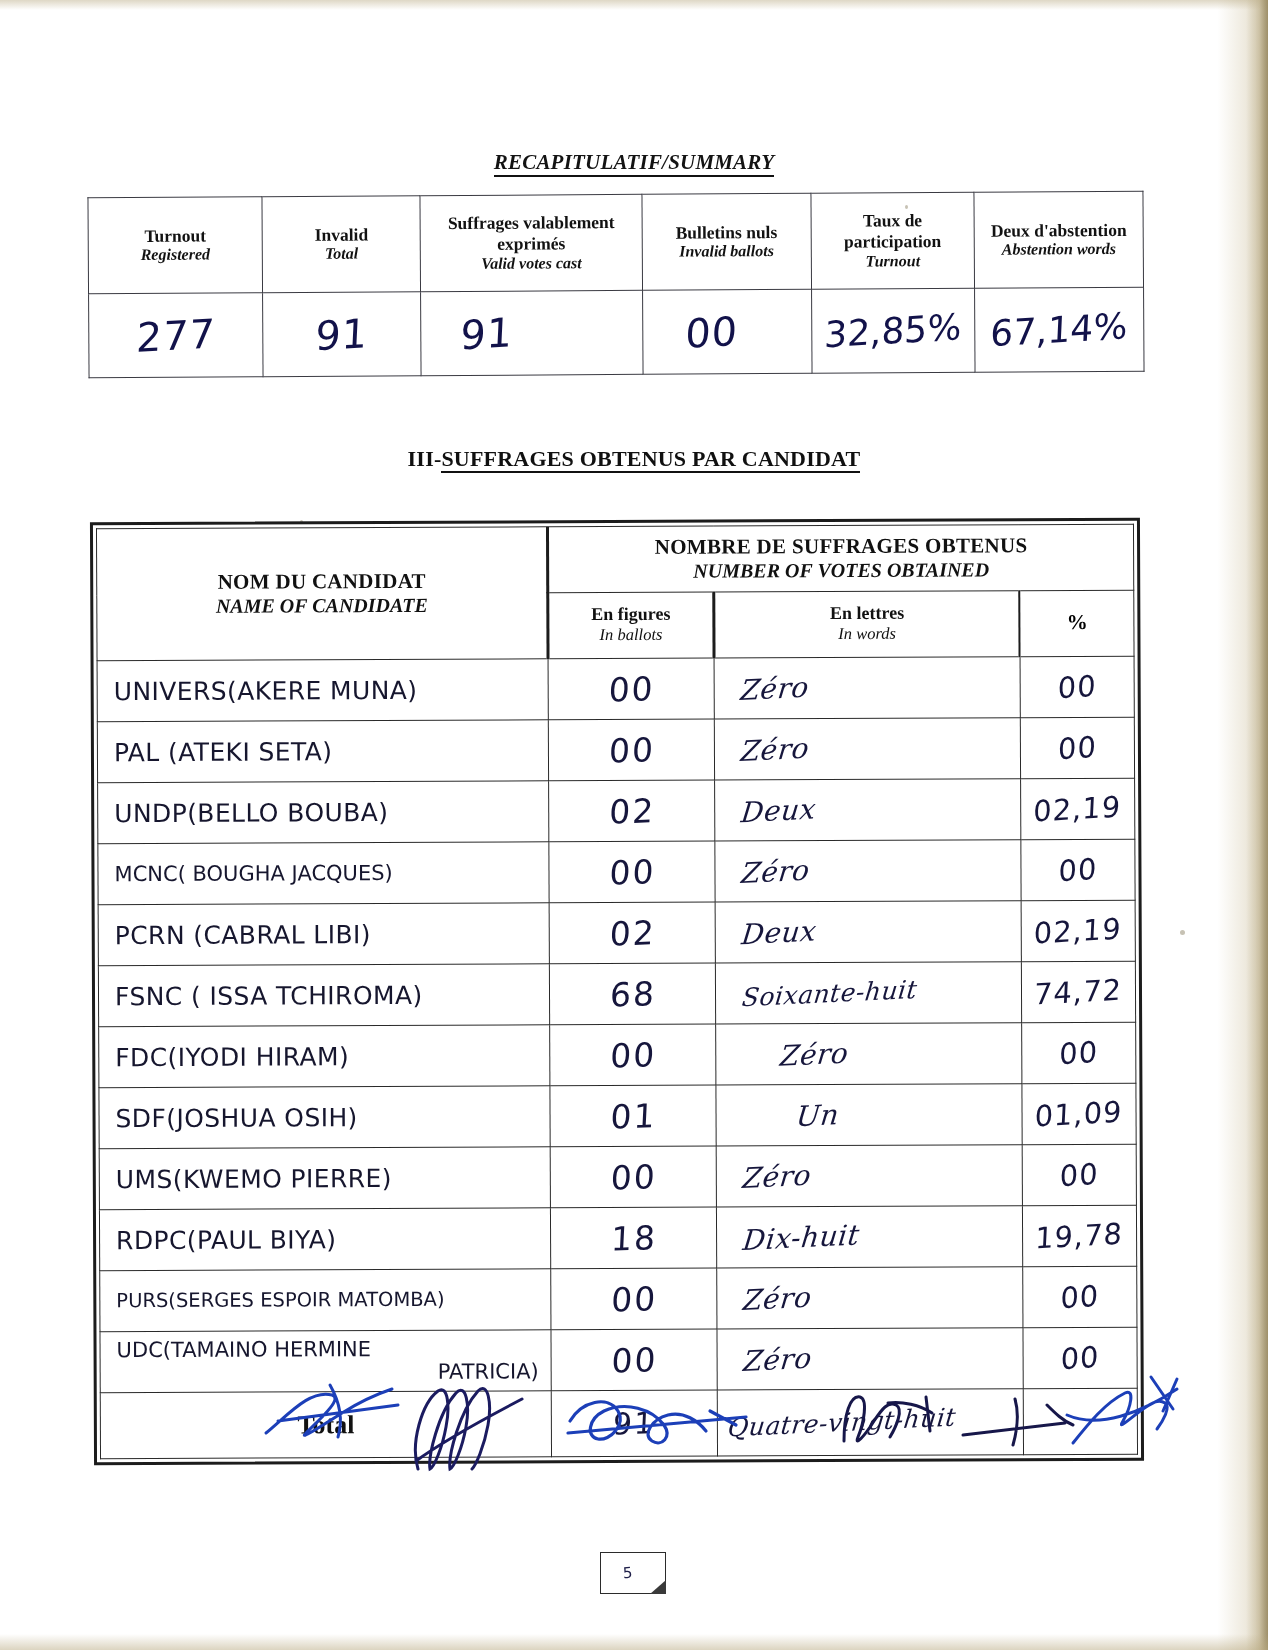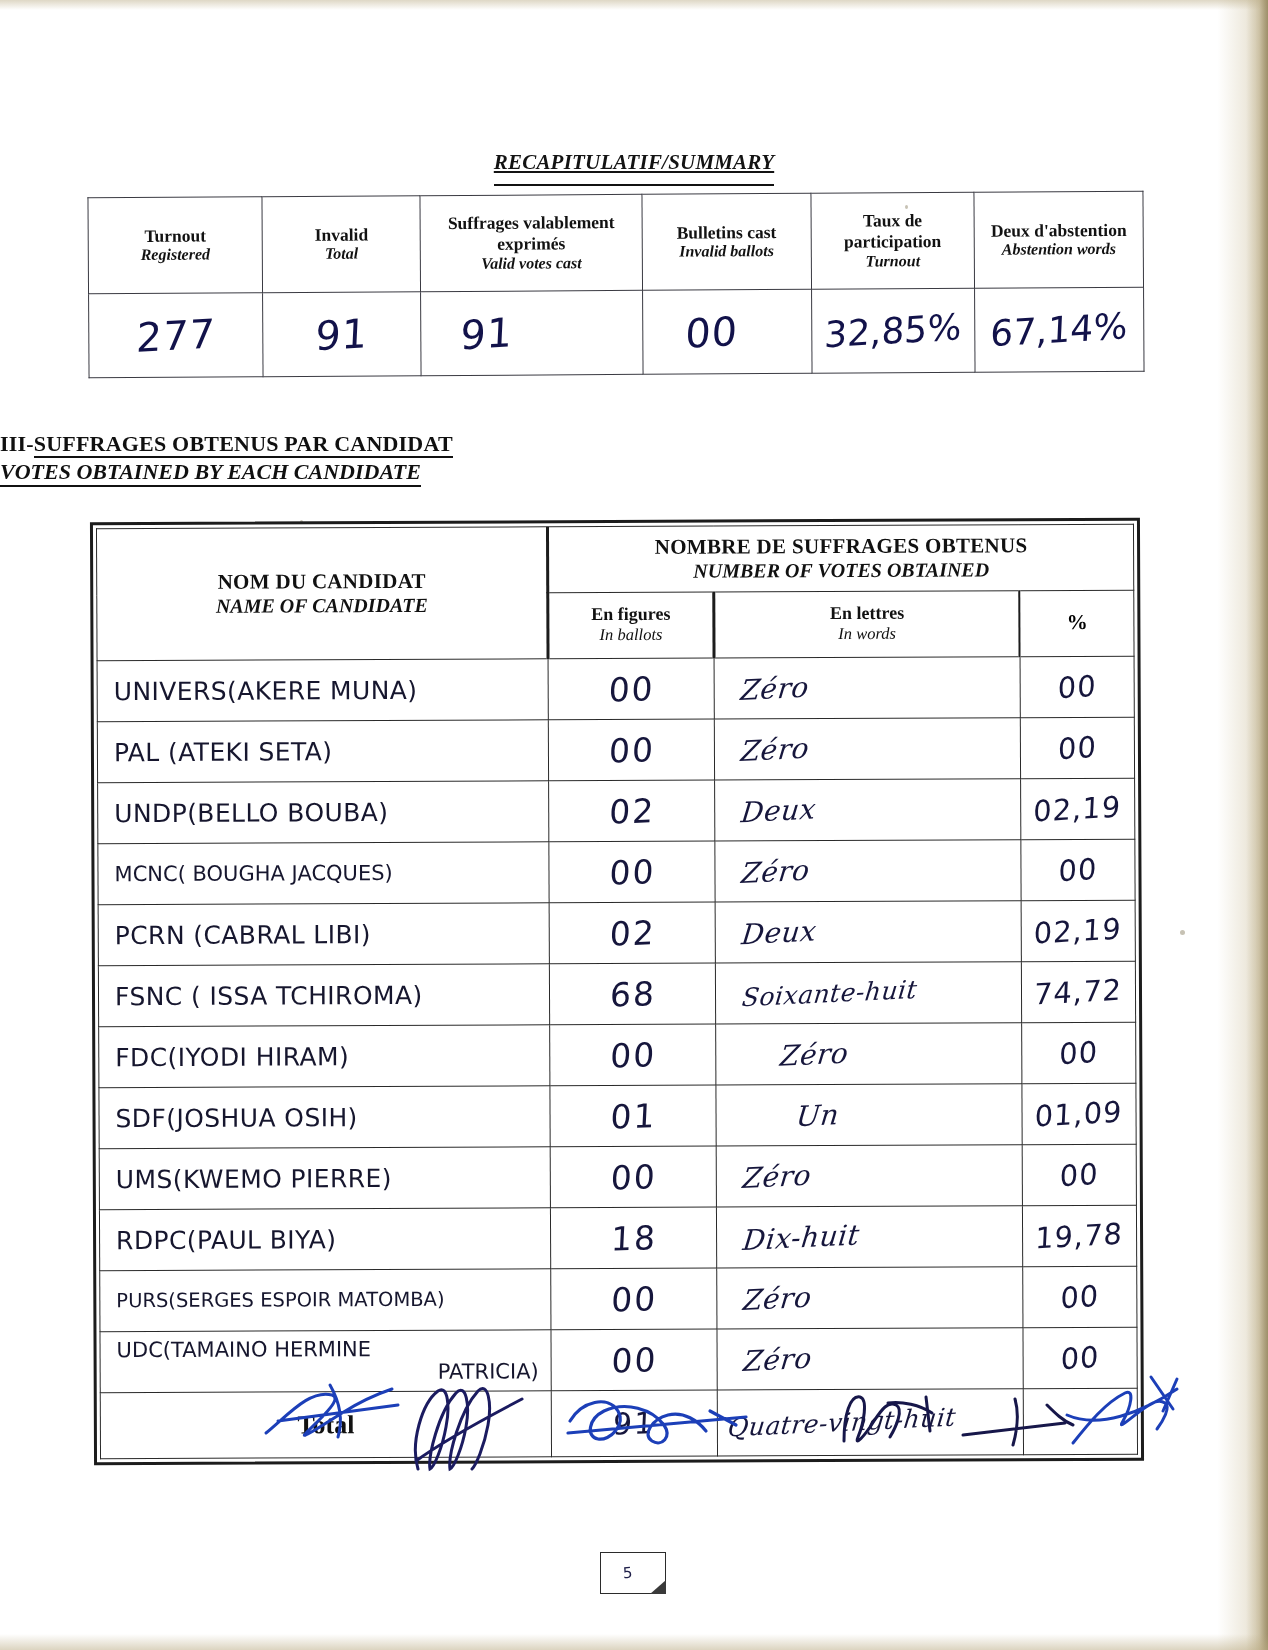--- a/index.html
+++ b/index.html
@@ -35,25 +35,25 @@
   }
 
   
   .h-recap {
     position: absolute; left: 0; right: 0; top: 150px;
     text-align: center;
     font-size: 21px; font-weight: bold; font-style: italic;
     letter-spacing: .2px;
     color: #131313;
   }
-  .h-recap span { border-bottom: 2px solid #111; padding-bottom: 10px; text-decoration: underline; }
+  .h-recap span { border-bottom: 2px solid #111; padding-bottom: 1px; }
 
   .h-sec {
-    position: absolute; left: 0; right: 0; top: 431px;
-    text-align: left; color: #101010;
+    position: absolute; left: 0; right: 0; top: 446px;
+    text-align: center; color: #101010;
   }
   .h-sec .l1 { font-size: 22px; font-weight: bold; letter-spacing: .2px; }
   .h-sec .l1 u { text-decoration: none; border-bottom: 2.5px solid #111; }
   .h-sec .l2 {
     font-size: 22px; font-weight: bold; font-style: italic;
     border-bottom: 2.5px solid #111; display: inline-block; margin-top: 2px;
   }
 
   
   .summary {
@@ -223,21 +223,21 @@
         </th>
         <th style="width:15%">
           <div class="th-fr">Invalid</div>
           <div class="th-en">Total</div>
         </th>
         <th style="width:21%">
           <div class="th-fr">Suffrages valablement exprimés</div>
           <div class="th-en">Valid votes cast</div>
         </th>
         <th style="width:16%">
-          <div class="th-fr">Bulletins cast</div>
+          <div class="th-fr">Bulletins nuls</div>
           <div class="th-en">Invalid ballots</div>
         </th>
         <th style="width:15.5%">
           <div class="th-fr">Taux de participation</div>
           <div class="th-en">Turnout</div>
         </th>
         <th style="width:16%">
           <div class="th-fr">Deux d'abstention</div>
           <div class="th-en">Abstention words</div>
         </th>
@@ -261,21 +261,20 @@
         <td>
           <span class="hw sum-val pct">67,14%</span>
         </td>
       </tr>
     </tbody>
       </table>
   </div>
 
   <div class="h-sec">
     <div class="l1"><span>III-</span><u>SUFFRAGES OBTENUS PAR CANDIDAT</u></div>
-    <div class="l2">VOTES OBTAINED BY EACH CANDIDATE</div>
   </div>
 
   <div class="votes">
     <div class="outer">
       <table>
         <colgroup>
           <col style="width:43.5%">
           <col style="width:16%">
           <col style="width:29.5%">
           <col style="width:11%">

